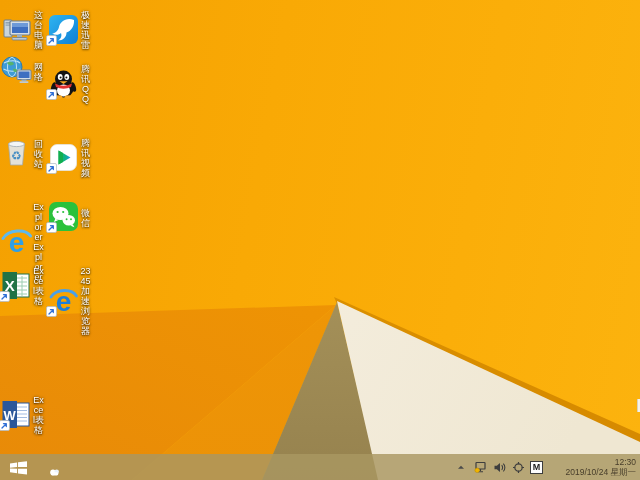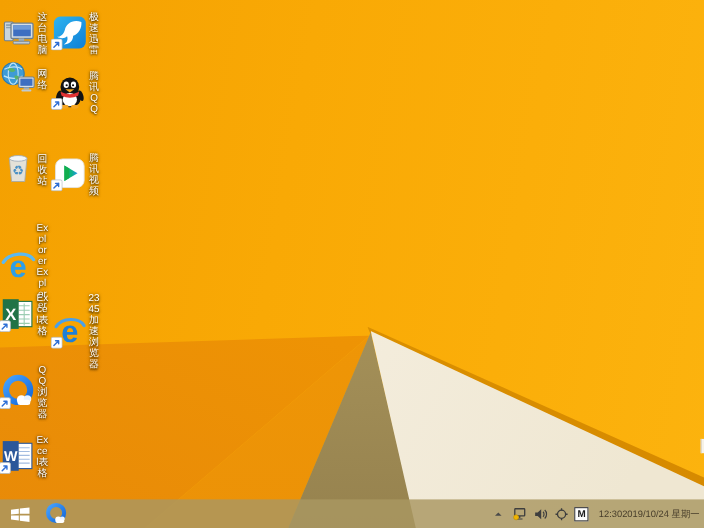--- a/index.html
+++ b/index.html
@@ -33,21 +33,21 @@
   
   .taskbar{position:absolute;left:0;right:0;bottom:0;height:26px;
     background:rgba(170,151,97,.82);display:flex;align-items:center;}
   .start-btn{width:36px;height:26px;display:flex;align-items:center;justify-content:center;}
   .task-icon{width:30px;height:26px;display:flex;align-items:center;justify-content:center;}
   .task-icon svg{width:22px;height:22px;}
   .tray{margin-left:auto;display:flex;align-items:center;gap:5px;padding-right:4px;height:100%;}
   .tray .t-ic{width:14px;height:14px;display:flex;align-items:center;justify-content:center;}
   .ime-box{width:13px;height:13px;background:#fdfdfd;border:1px solid #3c3c3c;
     display:flex;align-items:center;justify-content:center;font-size:9px;font-weight:bold;color:#1c1c1c;line-height:1;}
-  .clock{display:flex;flex-direction:row;align-items:flex-end;justify-content:center;
+  .clock{display:flex;flex-direction:column;align-items:flex-end;justify-content:center;
     font-size:8.5px;line-height:10px;color:#473D2A;padding-left:4px;min-width:88px;text-align:right;}
 </style>
 </head>
 <body>
 
 <div class="screen">
 
   <div class="facet facet-deep-a"></div>
   <div class="facet facet-deep-b"></div>
   <div class="facet facet-edge"></div>
@@ -169,20 +169,40 @@
   <div class="cell" style="left:0;top:200px">
     <div class="ic">
         <svg class="main" viewBox="0 0 33 33">
       <text x="16.5" y="27" text-anchor="middle" font-family="'Liberation Sans',sans-serif" font-size="28" font-weight="bold" fill="#2E9FE8">e</text>
       <path d="M3 13.5 C8.5 4.5 25.5 3.5 30.5 11" stroke="#5CB9F0" stroke-width="3" fill="none" stroke-linecap="round"></path>
     </svg>
       </div>
     <div class="lbl">Explorer Explorer</div>
   </div>
 
+  <div class="cell" style="left:47px;top:200px">
+    <div class="ic">
+        <svg class="main" viewBox="0 0 33 33">
+      <rect x="2" y="2" width="29" height="29" rx="7" fill="#2BC13C"></rect>
+      <ellipse cx="13.5" cy="13.5" rx="8" ry="6.6" fill="#fff"></ellipse>
+      <path d="M8.5 18.5 L6.8 22 L11 20.2 Z" fill="#fff"></path>
+      <circle cx="10.6" cy="12" r="1.1" fill="#2BC13C"></circle>
+          <circle cx="16.2" cy="12" r="1.1" fill="#2BC13C"></circle>
+      <ellipse cx="21.8" cy="20.3" rx="6.2" ry="5.2" fill="#fff"></ellipse>
+      <path d="M25.8 24.2 L27.4 27.2 L23.6 25.8 Z" fill="#fff"></path>
+      <circle cx="19.6" cy="19.2" r=".95" fill="#2BC13C"></circle>
+          <circle cx="24" cy="19.2" r=".95" fill="#2BC13C"></circle>
+    </svg>
+    <svg class="badge" viewBox="0 0 11 11">
+      <rect x=".5" y=".5" width="10" height="10" rx="1.5" fill="#fff" stroke="#AEB9C4" stroke-width=".7"></rect>
+      <path d="M3 8 L7.3 3.7 M7.3 3.7 H4.5 M7.3 3.7 V6.5" stroke="#2F6FD6" stroke-width="1.3" fill="none" stroke-linecap="round" stroke-linejoin="round"></path>
+    </svg>
+      </div>
+    <div class="lbl">微信</div>
+  </div>
 
   <div class="cell" style="left:0;top:264px">
     <div class="ic">
         <svg class="main" viewBox="0 0 33 33">
       <rect x="15" y="5" width="14" height="23" fill="#fff" stroke="#217346" stroke-width="1"></rect>
       <path d="M17 9 H27 M17 13 H27 M17 17 H27 M17 21 H27 M17 25 H27 M22 7 V27" stroke="#9CCDB2" stroke-width="1"></path>
       <rect x="2.5" y="3" width="14.5" height="27" fill="#217346"></rect>
       <text x="9.7" y="22" text-anchor="middle" font-family="'Liberation Sans',sans-serif" font-size="15" font-weight="bold" fill="#fff">X</text>
     </svg>
     <svg class="badge" viewBox="0 0 11 11">
@@ -200,41 +220,20 @@
       <path d="M4 13 C9.5 4.5 25 4.5 29.5 12" stroke="#4AA0E8" stroke-width="2.8" fill="none" stroke-linecap="round"></path>
     </svg>
     <svg class="badge" viewBox="0 0 11 11">
       <rect x=".5" y=".5" width="10" height="10" rx="1.5" fill="#fff" stroke="#AEB9C4" stroke-width=".7"></rect>
       <path d="M3 8 L7.3 3.7 M7.3 3.7 H4.5 M7.3 3.7 V6.5" stroke="#2F6FD6" stroke-width="1.3" fill="none" stroke-linecap="round" stroke-linejoin="round"></path>
     </svg>
       </div>
     <div class="lbl">2345加速浏览器</div>
   </div>
 
-  <div class="cell" style="left:0;top:329px">
-    <div class="ic">
-        <svg class="main" viewBox="0 0 33 33">
-      <defs>
-            <linearGradient id="qbg" x1="0" y1="0" x2="1" y2="1">
-        <stop offset="0" stop-color="#45A2FF"></stop>
-              <stop offset="1" stop-color="#1467D8"></stop>
-            </linearGradient>
-          </defs>
-      <circle cx="16.5" cy="15.5" r="11" fill="none" stroke="url(#qbg)" stroke-width="5.5"></circle>
-      <circle cx="19.5" cy="24.5" r="4.2" fill="#fff"></circle>
-      <circle cx="25" cy="23.8" r="3.4" fill="#EAF3FE"></circle>
-      <rect x="16" y="24.5" width="11.5" height="4.6" rx="2.3" fill="#fff"></rect>
-    </svg>
-    <svg class="badge" viewBox="0 0 11 11">
-      <rect x=".5" y=".5" width="10" height="10" rx="1.5" fill="#fff" stroke="#AEB9C4" stroke-width=".7"></rect>
-      <path d="M3 8 L7.3 3.7 M7.3 3.7 H4.5 M7.3 3.7 V6.5" stroke="#2F6FD6" stroke-width="1.3" fill="none" stroke-linecap="round" stroke-linejoin="round"></path>
-    </svg>
-      </div>
-    <div class="lbl">QQ浏览器</div>
-  </div>
 
   <div class="cell" style="left:0;top:393px">
     <div class="ic">
         <svg class="main" viewBox="0 0 33 33">
       <rect x="15" y="5" width="14" height="23" fill="#fff" stroke="#2B579A" stroke-width="1"></rect>
       <path d="M17 9 H27 M17 12.5 H27 M17 16 H27 M17 19.5 H27 M17 23 H27" stroke="#A3BCE0" stroke-width="1"></path>
       <rect x="2.5" y="3" width="14.5" height="27" fill="#2B579A"></rect>
       <text x="9.7" y="21.5" text-anchor="middle" font-family="'Liberation Sans',sans-serif" font-size="13" font-weight="bold" fill="#fff">W</text>
     </svg>
     <svg class="badge" viewBox="0 0 11 11">

